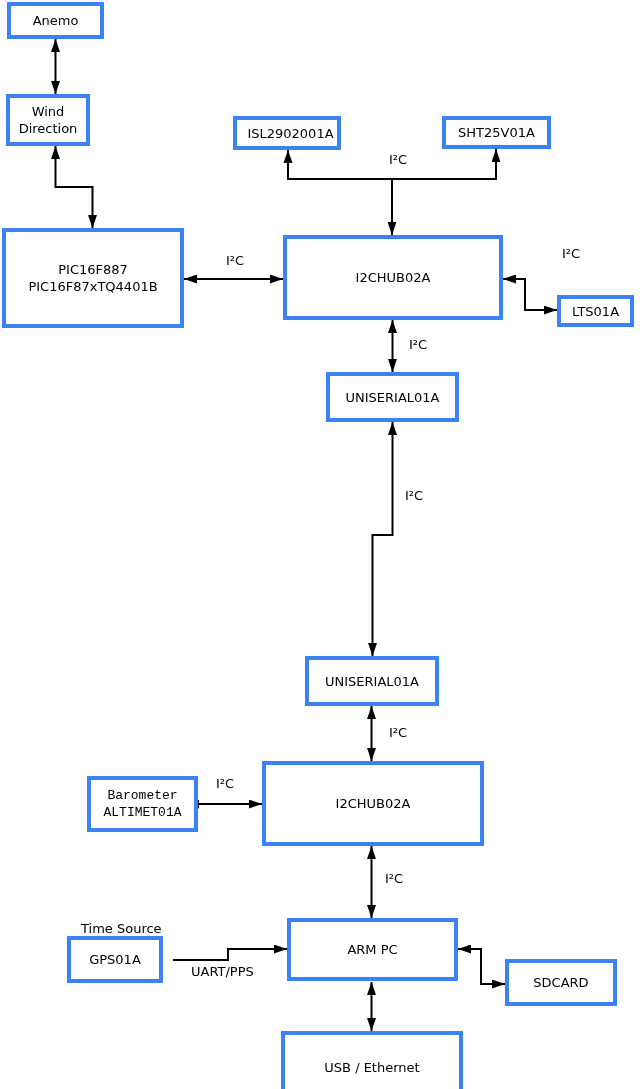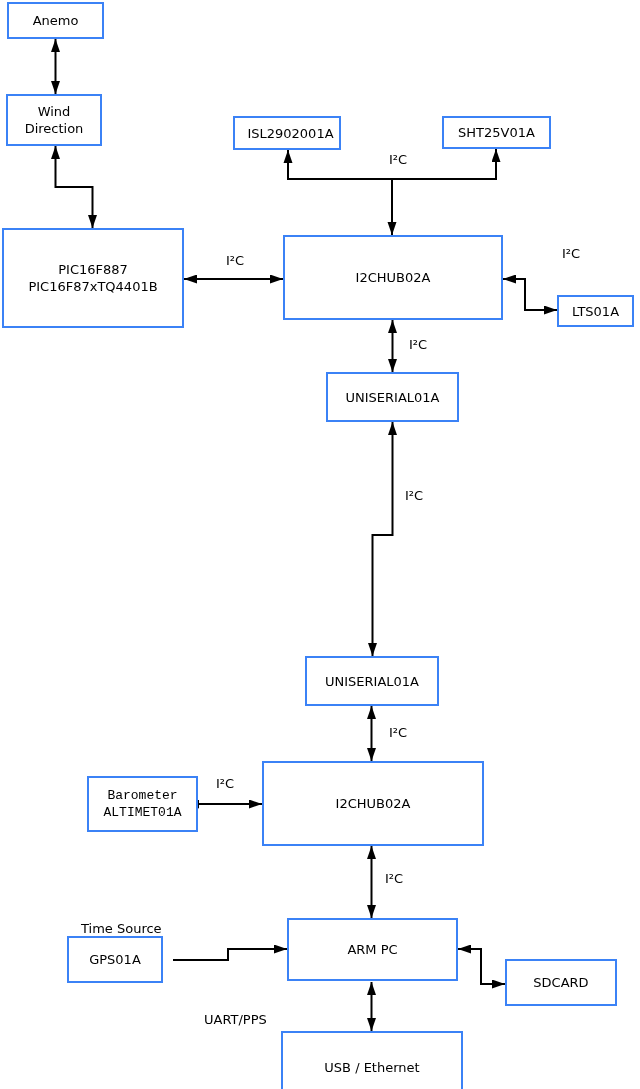--- a/index.html
+++ b/index.html
@@ -8,21 +8,21 @@
     width: 640px;
     height: 1089px;
     background: #ffffff;
     font-family: "DejaVu Sans", "Liberation Sans", sans-serif;
     color: #000000;
     overflow: hidden;
   }
   .node {
     position: absolute;
     box-sizing: border-box;
-    border: 2px solid #3b82f6;
+    border: 4px solid #3b82f6;
     background: #ffffff;
     display: flex;
     align-items: center;
     justify-content: center;
     text-align: center;
     font-size: 13px;
     line-height: 17px;
     white-space: pre-line;
     z-index: 2;
   }
@@ -72,21 +72,21 @@
     <line x1="371.5" y1="706" x2="371.5" y2="761" marker-start="url(#as)" marker-end="url(#ae)"></line>
     <line x1="186" y1="804" x2="262" y2="804" marker-start="url(#as)" marker-end="url(#ae)"></line>
     <line x1="371.5" y1="846" x2="371.5" y2="918" marker-start="url(#as)" marker-end="url(#ae)"></line>
     <polyline points="173,960 228,960 228,949 287,949" marker-end="url(#ae)"></polyline>
     <polyline points="458,949 481,949 481,984 505,984" marker-start="url(#as)" marker-end="url(#ae)"></polyline>
     <line x1="371.5" y1="982" x2="371.5" y2="1031" marker-start="url(#as)" marker-end="url(#ae)"></line>
   </svg>
 
   <div class="node" style="left:7px; top:2px; width:97px; height:37px;">Anemo</div>
 
-  <div class="node" style="left:6px; top:94px; width:96px; height:52px;">Wind
+  <div class="node" style="left:6px; top:94px; width:84px; height:52px;">Wind
 Direction</div>
 
   <div class="node" style="left:2px; top:228px; width:182px; height:100px;">PIC16F887
 PIC16F87xTQ4401B</div>
 
   <div class="node" style="left:233px; top:116px; width:108px; height:34px;padding-left:7px;">ISL2902001A</div>
 
   <div class="node" style="left:442px; top:116px; width:109px; height:33px;">SHT25V01A</div>
 
   <div class="node" style="left:283px; top:235px; width:220px; height:85px;">I2CHUB02A</div>
@@ -121,15 +121,15 @@
   <div class="edge-label" style="left:405px; top:488px;">I²C</div>
 
   <div class="edge-label" style="left:389px; top:725px;">I²C</div>
 
   <div class="edge-label" style="left:216px; top:776px;">I²C</div>
 
   <div class="edge-label" style="left:385px; top:871px;">I²C</div>
 
   <div class="edge-label" style="left:81px; top:909px;margin-top:12px;">Time Source</div>
 
-  <div class="edge-label" style="left:191px; top:1012px;margin-left:13px;">UART/PPS</div>
+  <div class="edge-label" style="left:191px; top:964px;">UART/PPS</div>
 
 </div>
 
 </body></html>

